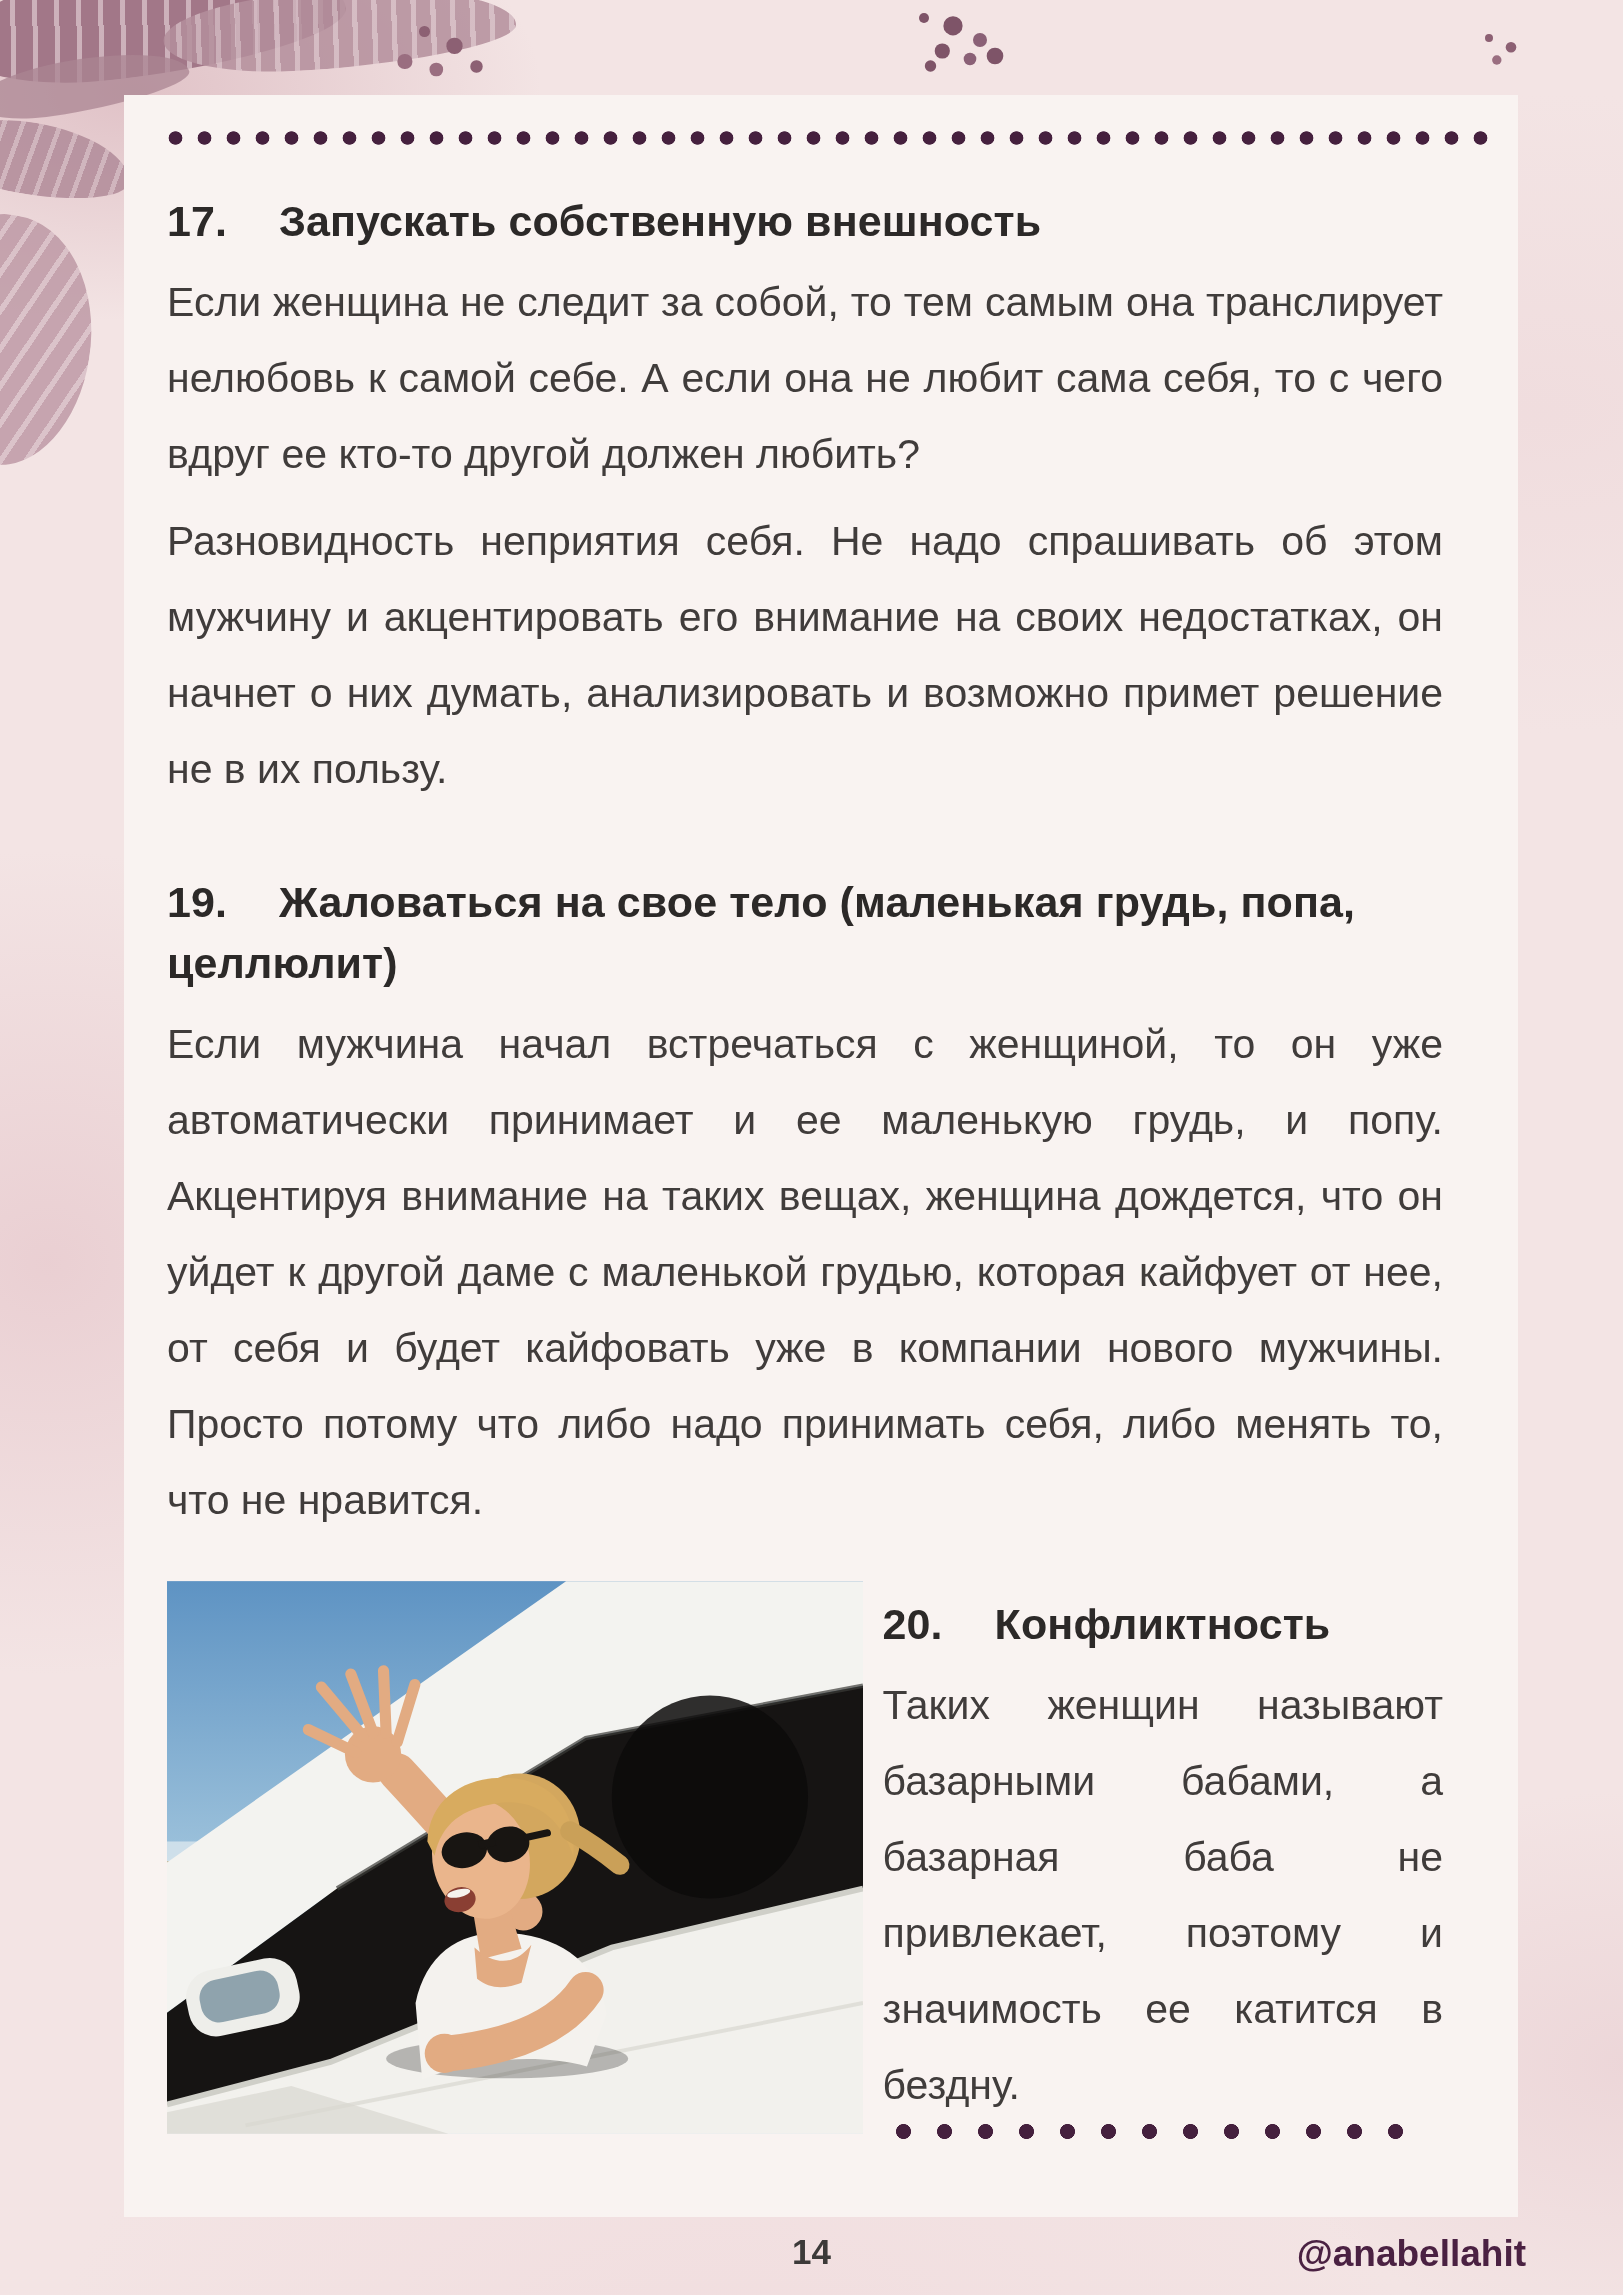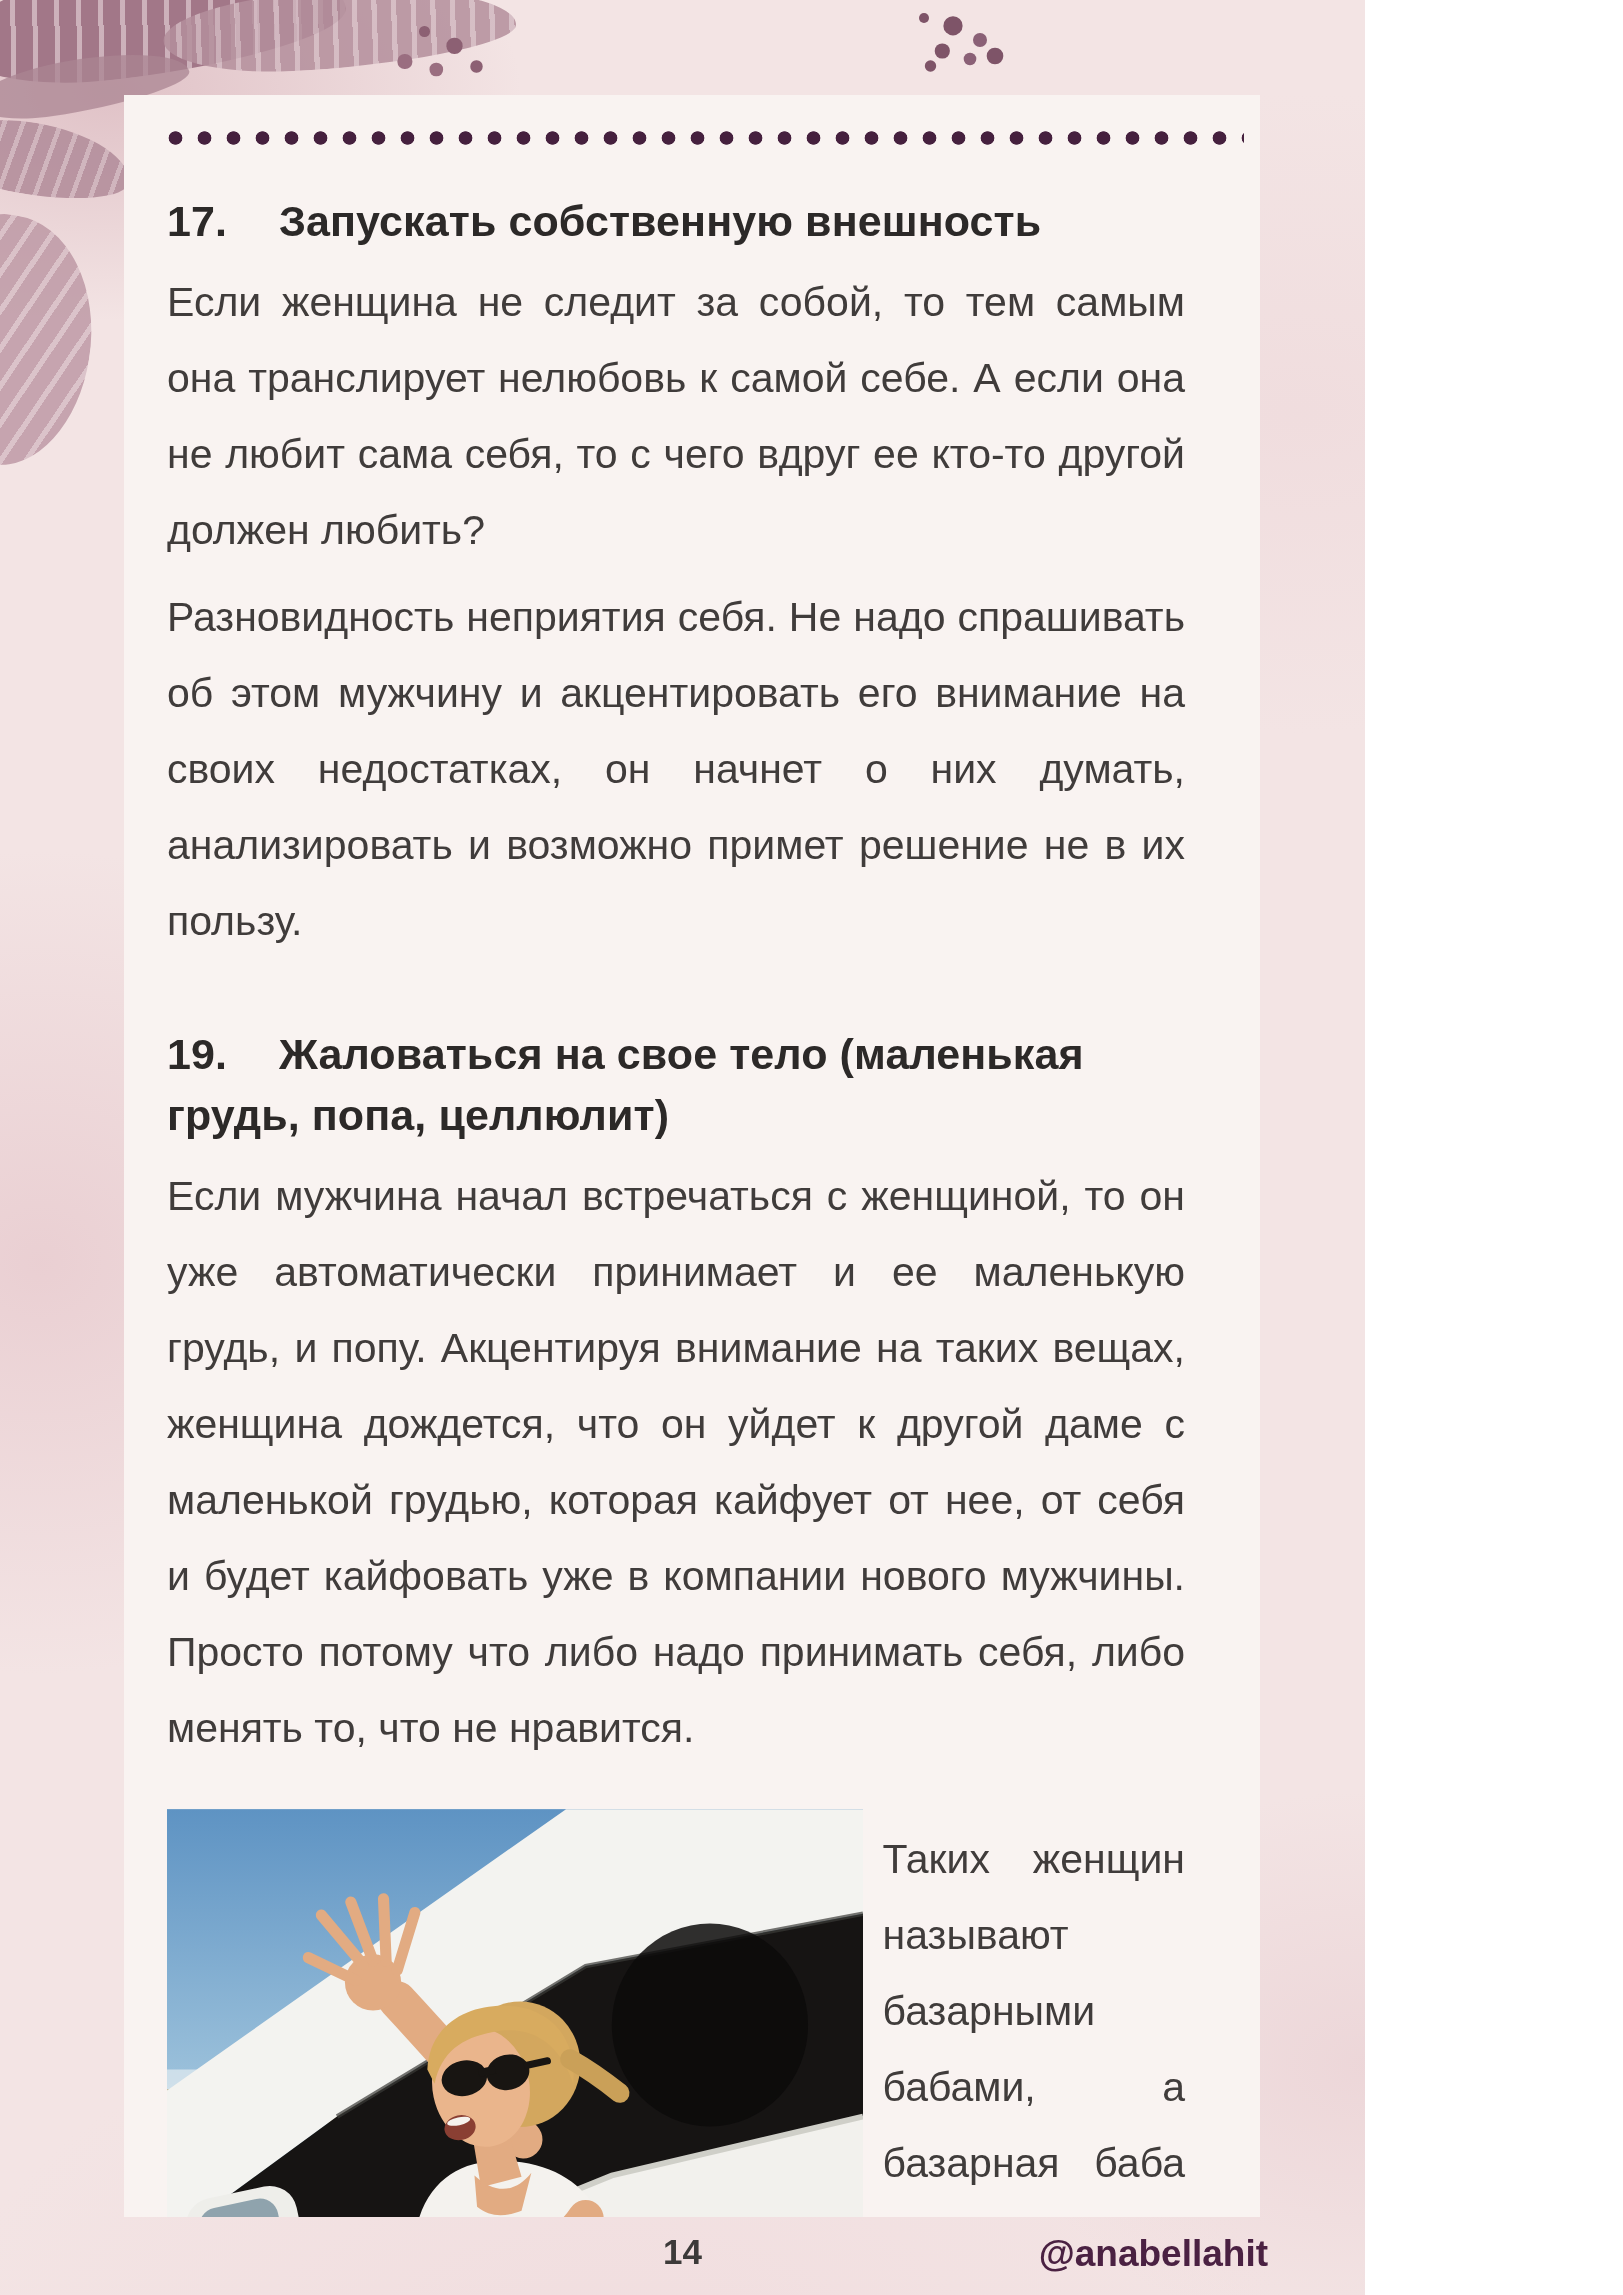--- a/index.html
+++ b/index.html
@@ -1,20 +1,20 @@
 <!DOCTYPE html>
 <html style="font-size:10.5px"><head>
 <meta charset="utf-8">
 <style>
   html,body { margin:0; padding:0; }
   body { font-family: "Liberation Sans", "DejaVu Sans", sans-serif; }
 
   .page {
     position: relative;
-    width: 1365px;
+    width: 1623px;
     height: 2295px;
     overflow: hidden;
     background:
       radial-gradient(589px 327px at 8% 4%,  rgba(205,160,170,0.50), transparent 70%),
       radial-gradient(850px 458px at 95% 18%, rgba(238,216,218,0.60), transparent 70%),
       radial-gradient(654px 589px at 3% 55%, rgba(226,190,196,0.55), transparent 70%),
       radial-gradient(981px 589px at 45% 104%, rgba(240,219,221,0.75), transparent 70%),
       radial-gradient(523px 392px at 100% 90%, rgba(231,203,207,0.55), transparent 70%),
       #f3e4e4;
   }
@@ -233,20 +233,21 @@
 
           <g transform="rotate(-12 448 487)">
             <ellipse cx="448" cy="487" rx="24" ry="19" fill="#8a3f33"></ellipse>
             <ellipse cx="448" cy="477" rx="18" ry="6" fill="#f6f3ee"></ellipse>
           </g>
         </svg>
       </figure>
 
       <div class="side-col">
         <section class="sec">
+          <h2 class="sec-h"><span class="sec-num">20.</span><span class="sec-title">Конфликтность</span></h2>
           <p class="sec-p">Таких женщин называют базарными бабами, а базарная баба не привлекает, поэтому и значимость ее катится в бездну.</p>
         </section>
         <div class="dots-bottom"></div>
       </div>
 
     </div>
   </div>
 
   <div class="page-number">14</div>
   <div class="author-handle">@anabellahit</div>

